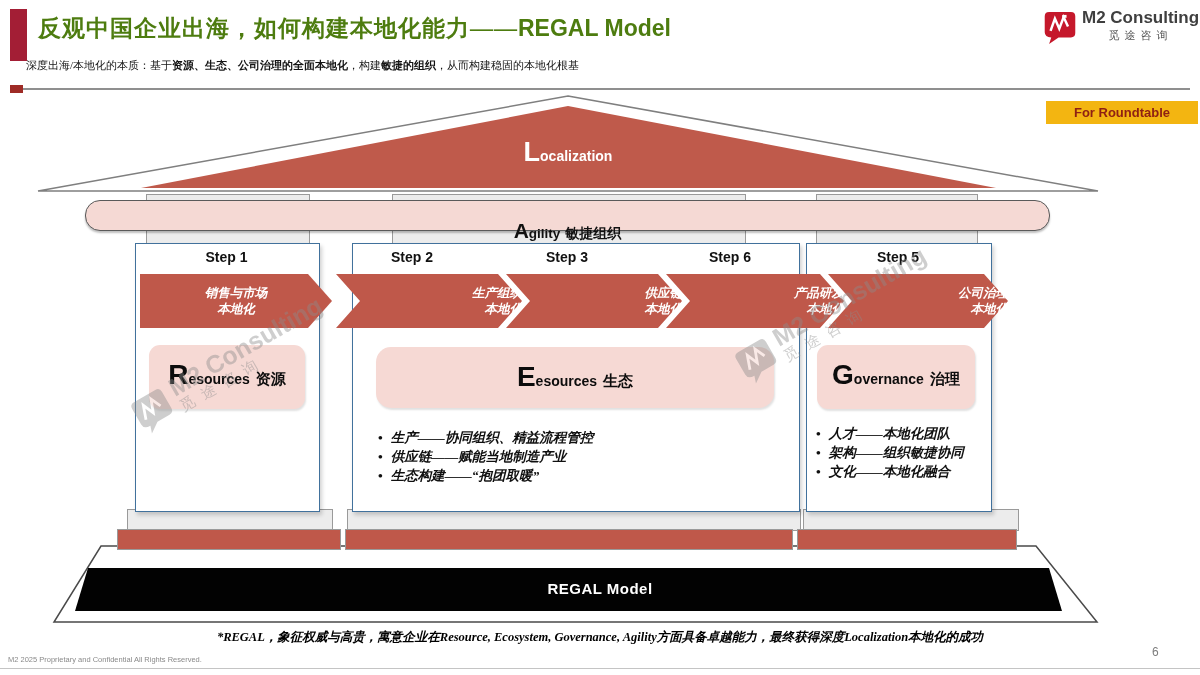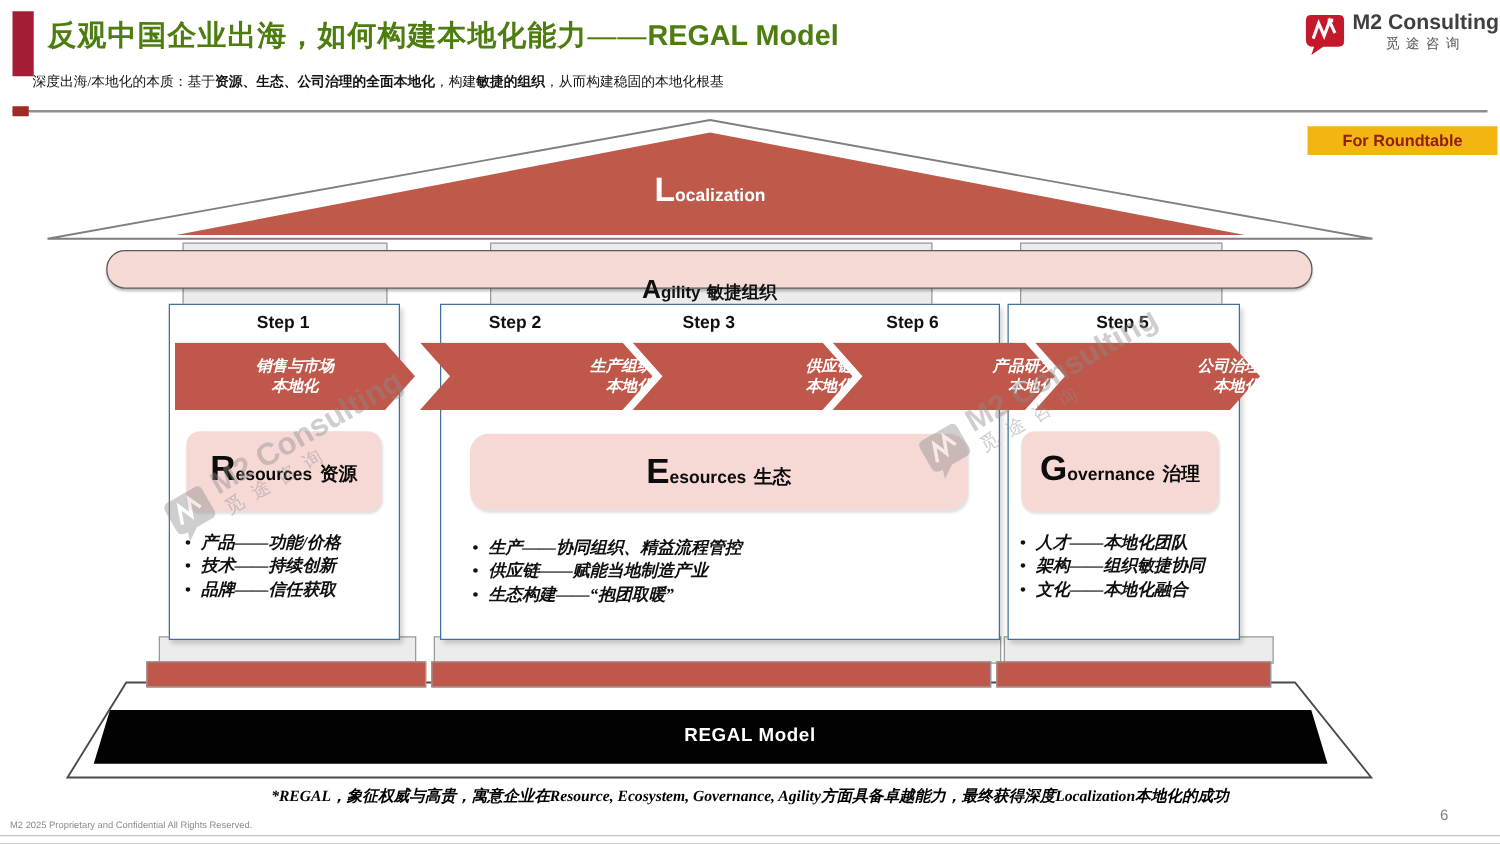--- a/index.html
+++ b/index.html
@@ -157,25 +157,20 @@
       <span class="big-letter">E</span>
       <span class="rest">esources</span>
       <span class="cn">生态</span>
     </div>
   <div class="pillar-box" style="left:817px;top:345px;width:158px;height:64px;">
       <span class="big-letter">G</span>
       <span class="rest">overnance</span>
       <span class="cn">治理</span>
     </div>
 
-  <ul class="bullets" style="left:148px;top:424px;width:170px;">
-    <li>产品——功能/价格</li>
-    <li>技术——持续创新</li>
-    <li>品牌——信任获取</li>
-  </ul>
   <ul class="bullets" style="left:816px;top:424px;width:176px;">
     <li>人才——本地化团队</li>
     <li>架构——组织敏捷协同</li>
     <li>文化——本地化融合</li>
   </ul>
   <ul class="bullets" style="left:378px;top:428px;width:400px;">
     <li>生产——协同组织、精益流程管控</li>
     <li>供应链——赋能当地制造产业</li>
     <li>生态构建——“抱团取暖”</li>
   </ul>

